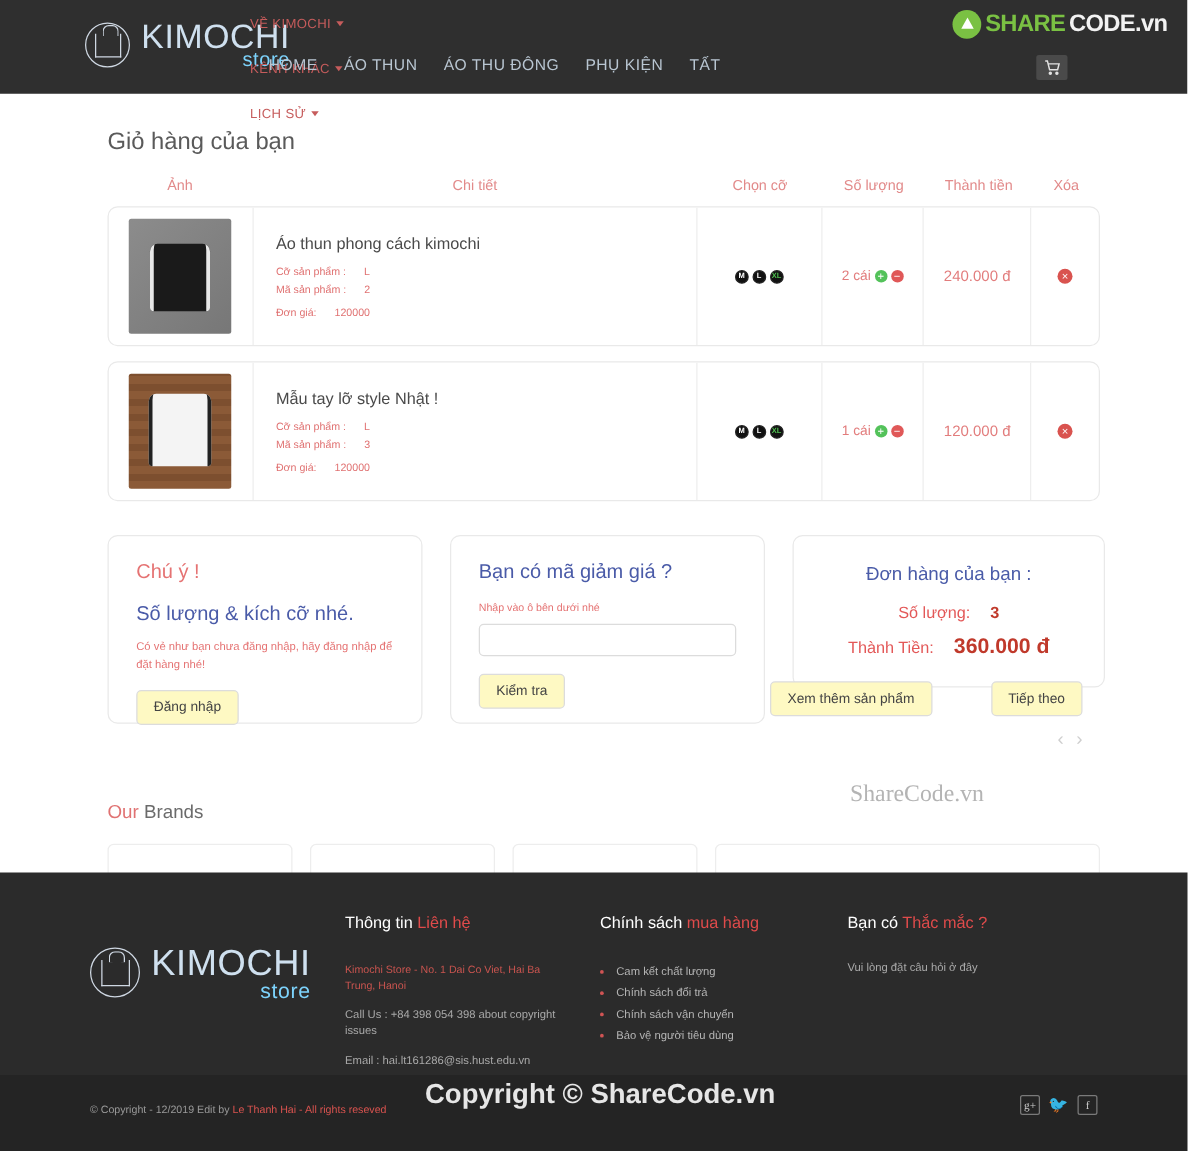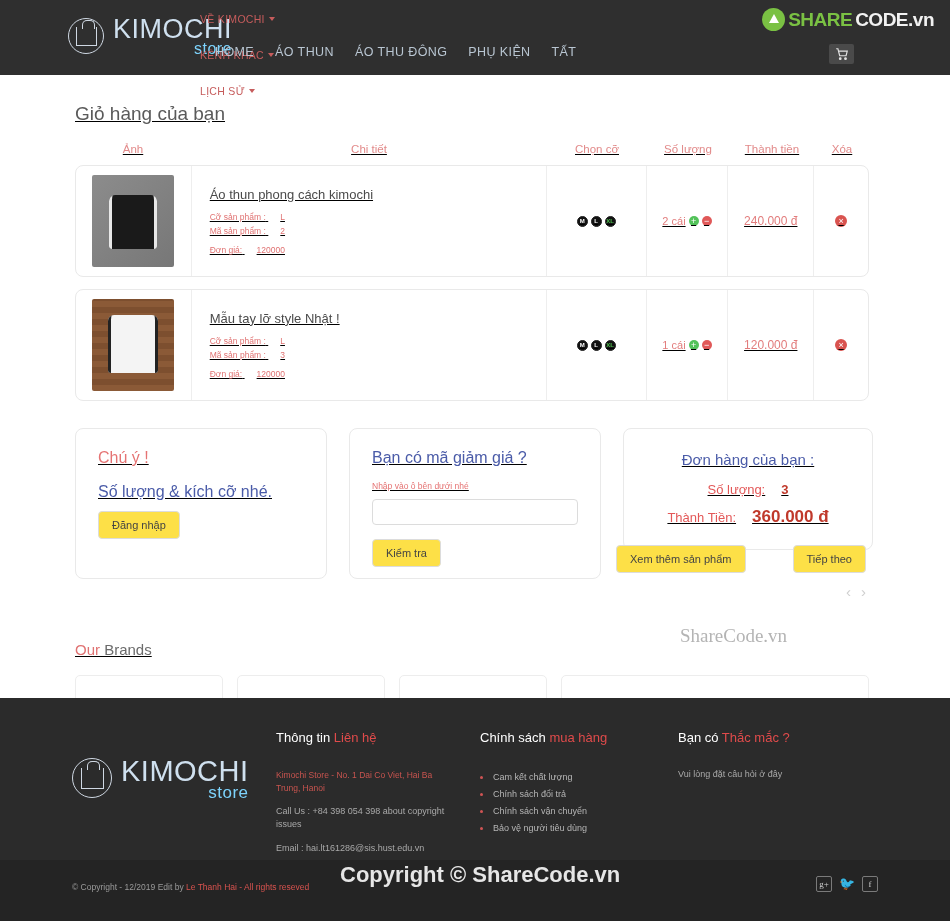--- a/index.html
+++ b/index.html
@@ -89,21 +89,21 @@
 
   .cart-btn {
     position: absolute; right: 96px; top: 44px;
     width: 25px; height: 20px; background: #4a4a4a;
     border-radius: 2px; display: flex; align-items: center; justify-content: center;
     cursor: pointer;
   }
   .cart-btn svg { width: 14px; height: 14px; }
 
   
-  .page { padding: 0 0 0 3px; text-decoration: underline; }
+  .page { padding: 0 0 0 14px; }
   .page-title {
     margin: 28px 0 0 72px;
     font-size: 19px; color: #5a5a5a; font-weight: 400;
   }
 
   
   .cart-head {
     display: flex; margin: 18px 0 0 72px; width: 794px;
     font-size: 11.5px; color: #e28a8a;
   }
@@ -178,21 +178,21 @@
   }
   .card-note { width: 252px; height: 151px; }
   .card-code { width: 252px; height: 151px; }
   .card-sum  { width: 250px; height: 122px; text-align: center; padding-top: 22px; }
 
   .note-head { font-size: 16px; color: #e57373; margin-bottom: 16px; }
   .note-sub  { font-size: 16px; color: #4a5ba8; margin-bottom: 10px; }
   .note-txt  { font-size: 9px; color: #e57373; line-height: 1.5; margin-bottom: 14px; }
   .btn-outline {
     display: inline-block; border: 1px solid #dcdcdc; border-radius: 4px;
-    background: #fde047; padding: 7px 13px; font-size: 11px; color: #444;
+    background: #fef9c3; padding: 7px 13px; font-size: 11px; color: #444;
     cursor: pointer; font-family: "Liberation Sans", sans-serif;
   }
   .code-head { font-size: 16px; color: #4a5ba8; margin-bottom: 14px; }
   .code-lbl  { font-size: 8.5px; color: #e57373; margin-bottom: 8px; }
   .code-input {
     width: 206px; height: 26px; border: 1px solid #dcdcdc; border-radius: 4px;
     background: #fff; margin-bottom: 14px; outline: none; padding: 0 8px;
     font-size: 11px; font-family: "Liberation Sans", sans-serif;
   }
   .sum-head { font-size: 15px; color: #4a5ba8; margin-bottom: 14px; }
@@ -436,20 +436,21 @@
     <div class="cell c-del">
       <span class="del-btn">×</span>
     </div>
   </div>
 
   <div class="cards">
 
     <div class="card card-note">
       <div class="note-head">Chú ý !</div>
       <div class="note-sub">Số lượng &amp; kích cỡ nhé.</div>
+      <div class="note-txt">Có vẻ như bạn chưa đăng nhập, hãy đăng nhập để đặt hàng nhé!</div>
       <button class="btn-outline">Đăng nhập</button>
     </div>
 
     <div class="card card-code">
       <div class="code-head">Bạn có mã giảm giá ?</div>
       <div class="code-lbl">Nhập vào ô bên dưới nhé</div>
       <input class="code-input" type="text" placeholder="" style="">
       <button class="btn-outline">Kiểm tra</button>
     </div>
 

